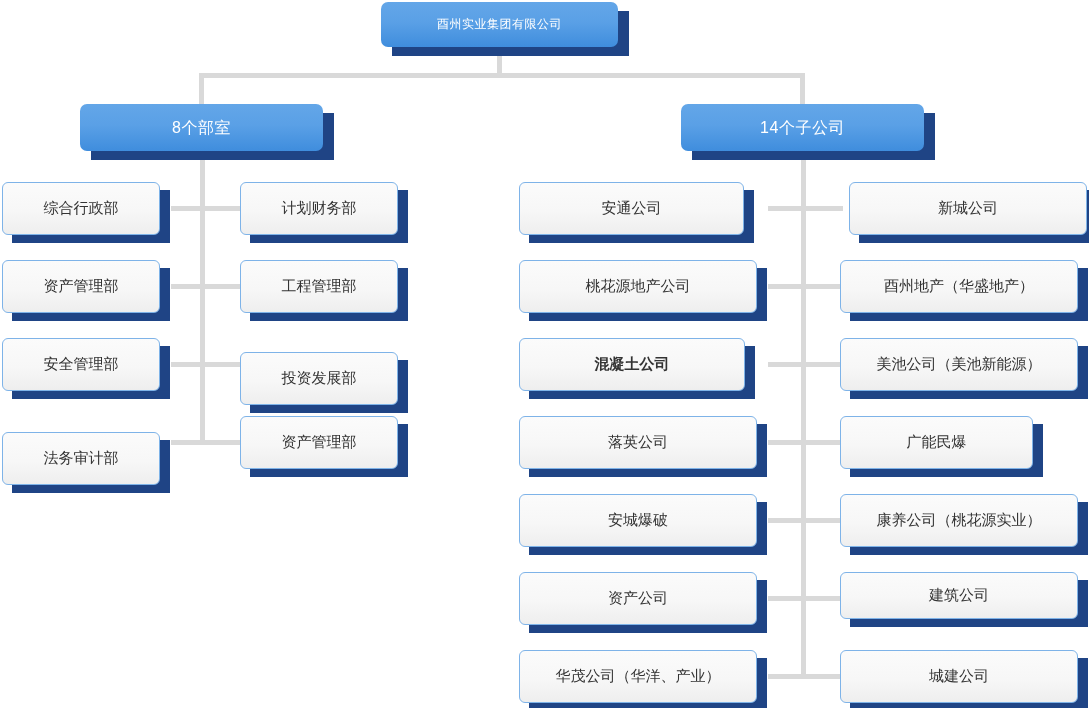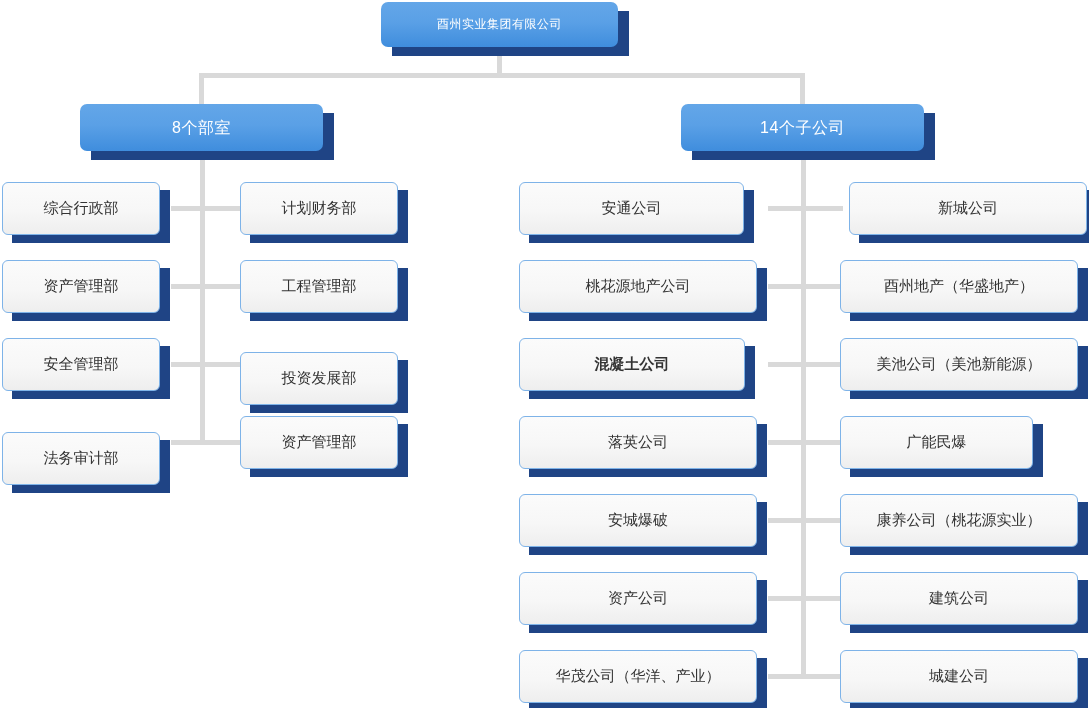--- a/index.html
+++ b/index.html
@@ -203,21 +203,21 @@
       <div class="face">美池公司（美池新能源）</div>
     </div>
     <div class="node leaf" style="left: 840px; top: 416px; width: 193px; height: 53px;">
       <div class="shadow"></div>
       <div class="face">广能民爆</div>
     </div>
     <div class="node leaf" style="left: 840px; top: 494px; width: 238px; height: 53px;">
       <div class="shadow"></div>
       <div class="face">康养公司（桃花源实业）</div>
     </div>
-    <div class="node leaf" style="left: 840px; top: 572px; width: 238px; height: 53px; padding-left: 32px;">
+    <div class="node leaf" style="left: 840px; top: 572px; width: 238px; height: 47px; padding-left: 32px;">
       <div class="shadow"></div>
       <div class="face">建筑公司</div>
     </div>
     <div class="node leaf" style="left: 840px; top: 650px; width: 238px; height: 53px;">
       <div class="shadow"></div>
       <div class="face">城建公司</div>
     </div>
   </div>
 
 </body></html>

